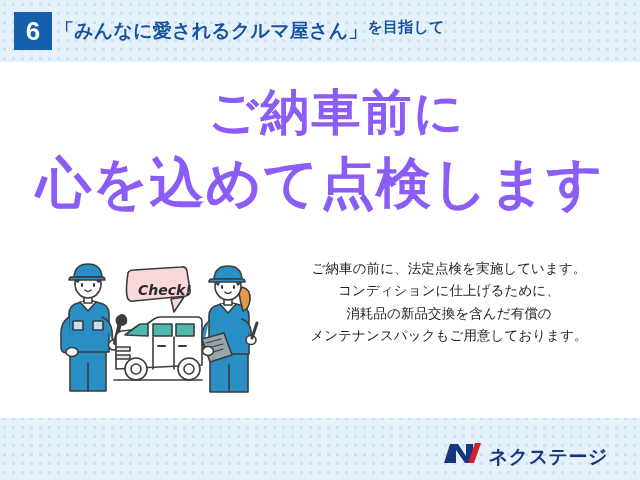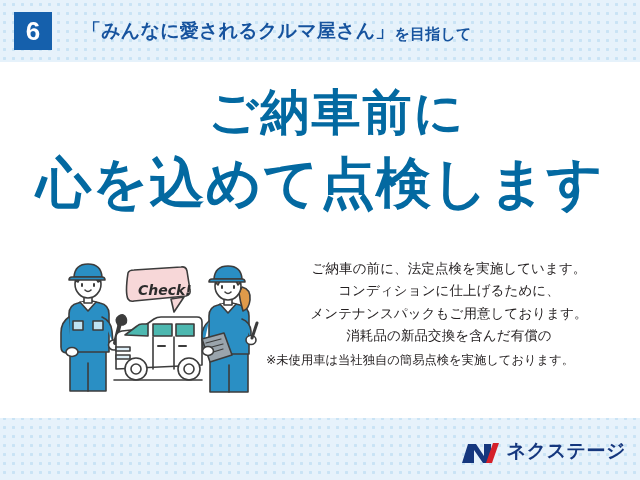--- a/index.html
+++ b/index.html
@@ -27,36 +27,36 @@
     display:flex; align-items:center;
   }
   .num-badge{
     width:38px; height:38px; margin-left:14px;
     background:#1560ac; color:#ffffff;
     display:flex; align-items:center; justify-content:center;
     font-size:26px; font-weight:bold; line-height:1;
     letter-spacing:0;
   }
   .header-text{
-    margin-left:30px; color:#16539e; white-space:nowrap;
-    display:flex; align-items:flex-end;
+    margin-left:3px; color:#16539e; white-space:nowrap;
+    display:flex; align-items:flex-start;
   }
   .header-main{ font-size:19px; font-weight:bold; letter-spacing:.2px; }
   .header-sub{ font-size:15px; font-weight:bold; letter-spacing:.2px;font-family:Liberation Mono, monospace; }
 
   
   .panel{
     position:absolute; left:0; top:62px; width:640px; height:356px;
     background:#ffffff;
   }
 
   
   .headline{
     position:absolute; left:0; top:88px; width:640px;
-    text-align:center; color:#0369a1;
+    text-align:center; color:#8b5cf6;
     font-weight:bold; line-height:1.0;
   }
   .headline .l1{
     font-size:49px; letter-spacing:2px; display:block;
     padding-left:34px;
   }
   .headline .l2{
     font-size:55px; letter-spacing:1px; display:block; margin-top:19px;
   }
 
@@ -74,22 +74,22 @@
     font-size:12.3px; line-height:21px; white-space:nowrap;
     letter-spacing:0; margin-top:2px;
   }
 
   
   .illus{ position:absolute; left:58px; top:251px; width:205px; height:145px; }
   .illus svg{ display:block; }
 
   
   .footer-logo{
-    position:absolute; right:14px; top:441px;
-    display:flex; align-items:flex-start; gap:7px;
+    position:absolute; right:32px; top:441px;
+    display:flex; align-items:flex-end; gap:7px;
   }
   .logo-mark{ width:40px; height:25px; }
   .logo-word{
     font-size:19px; font-weight:bold; color:#15377e;
     letter-spacing:.5px; line-height:1;
   }
 </style>
 </head>
 <body>
 
@@ -108,23 +108,22 @@
   <div class="panel"></div>
 
   <div class="headline">
     <span class="l1">ご納車前に</span>
     <span class="l2">心を込めて点検します</span>
   </div>
 
   <div class="body-copy">
     <div class="line">ご納車の前に、法定点検を実施しています。</div>
     <div class="line">コンディションに仕上げるために、</div>
+    <div class="line">消耗品の新品交換を含んだ有償の</div>
     <div class="line">メンテナンスパックもご用意しております。</div>
-    <div class="line">消耗品の新品交換を含んだ有償の</div>
-    <div class="note">※未使用車は当社独自の簡易点検を実施しております。</div>
   </div>
 
   <div class="illus">
     <svg width="205" height="145" viewBox="0 0 205 145" xmlns="http://www.w3.org/2000/svg">
       <g stroke="#3c3c3c" stroke-width="1.6" stroke-linejoin="round" stroke-linecap="round">
 
         <g>
 
           <path d="M12 98 L12 140 L48 140 L48 98 Z" fill="#2a8fc4"></path>
           <path d="M30 112 L30 140" fill="none"></path>

